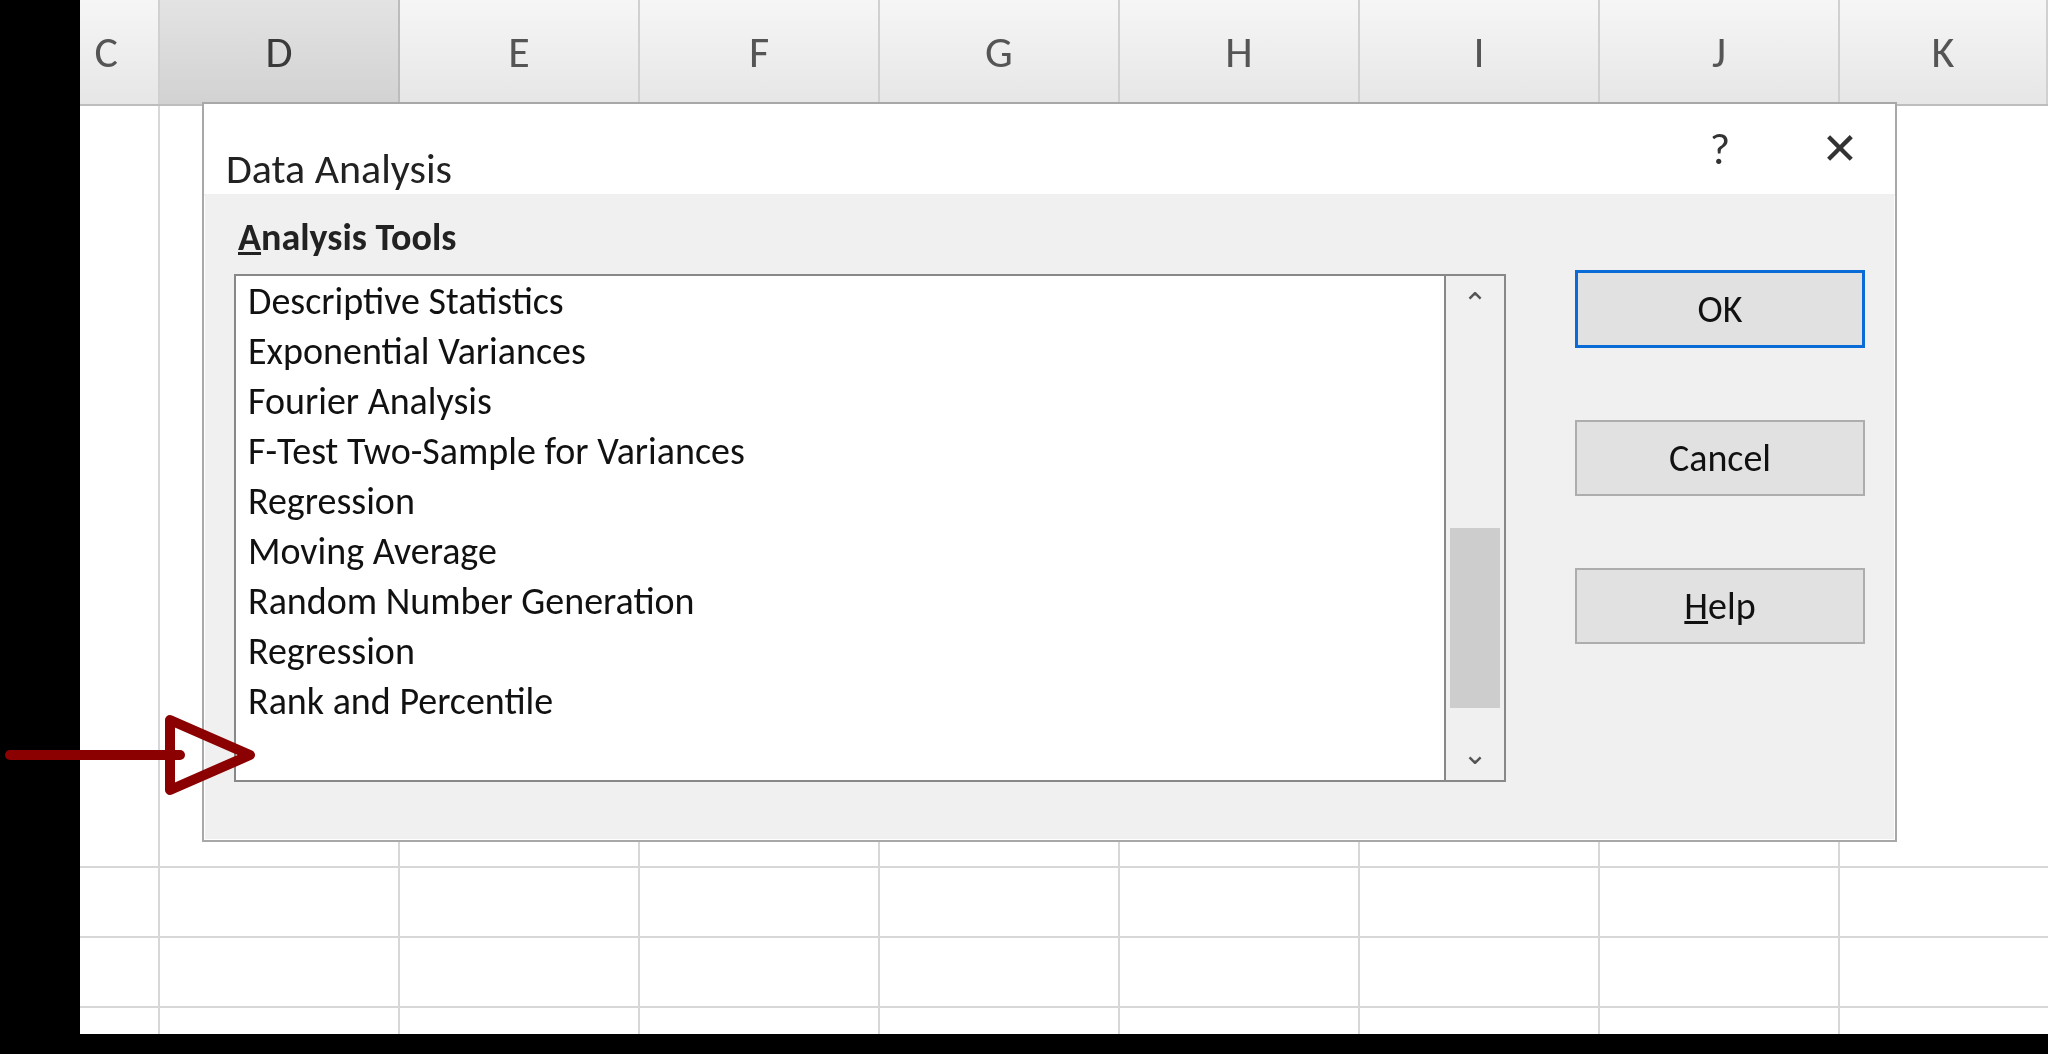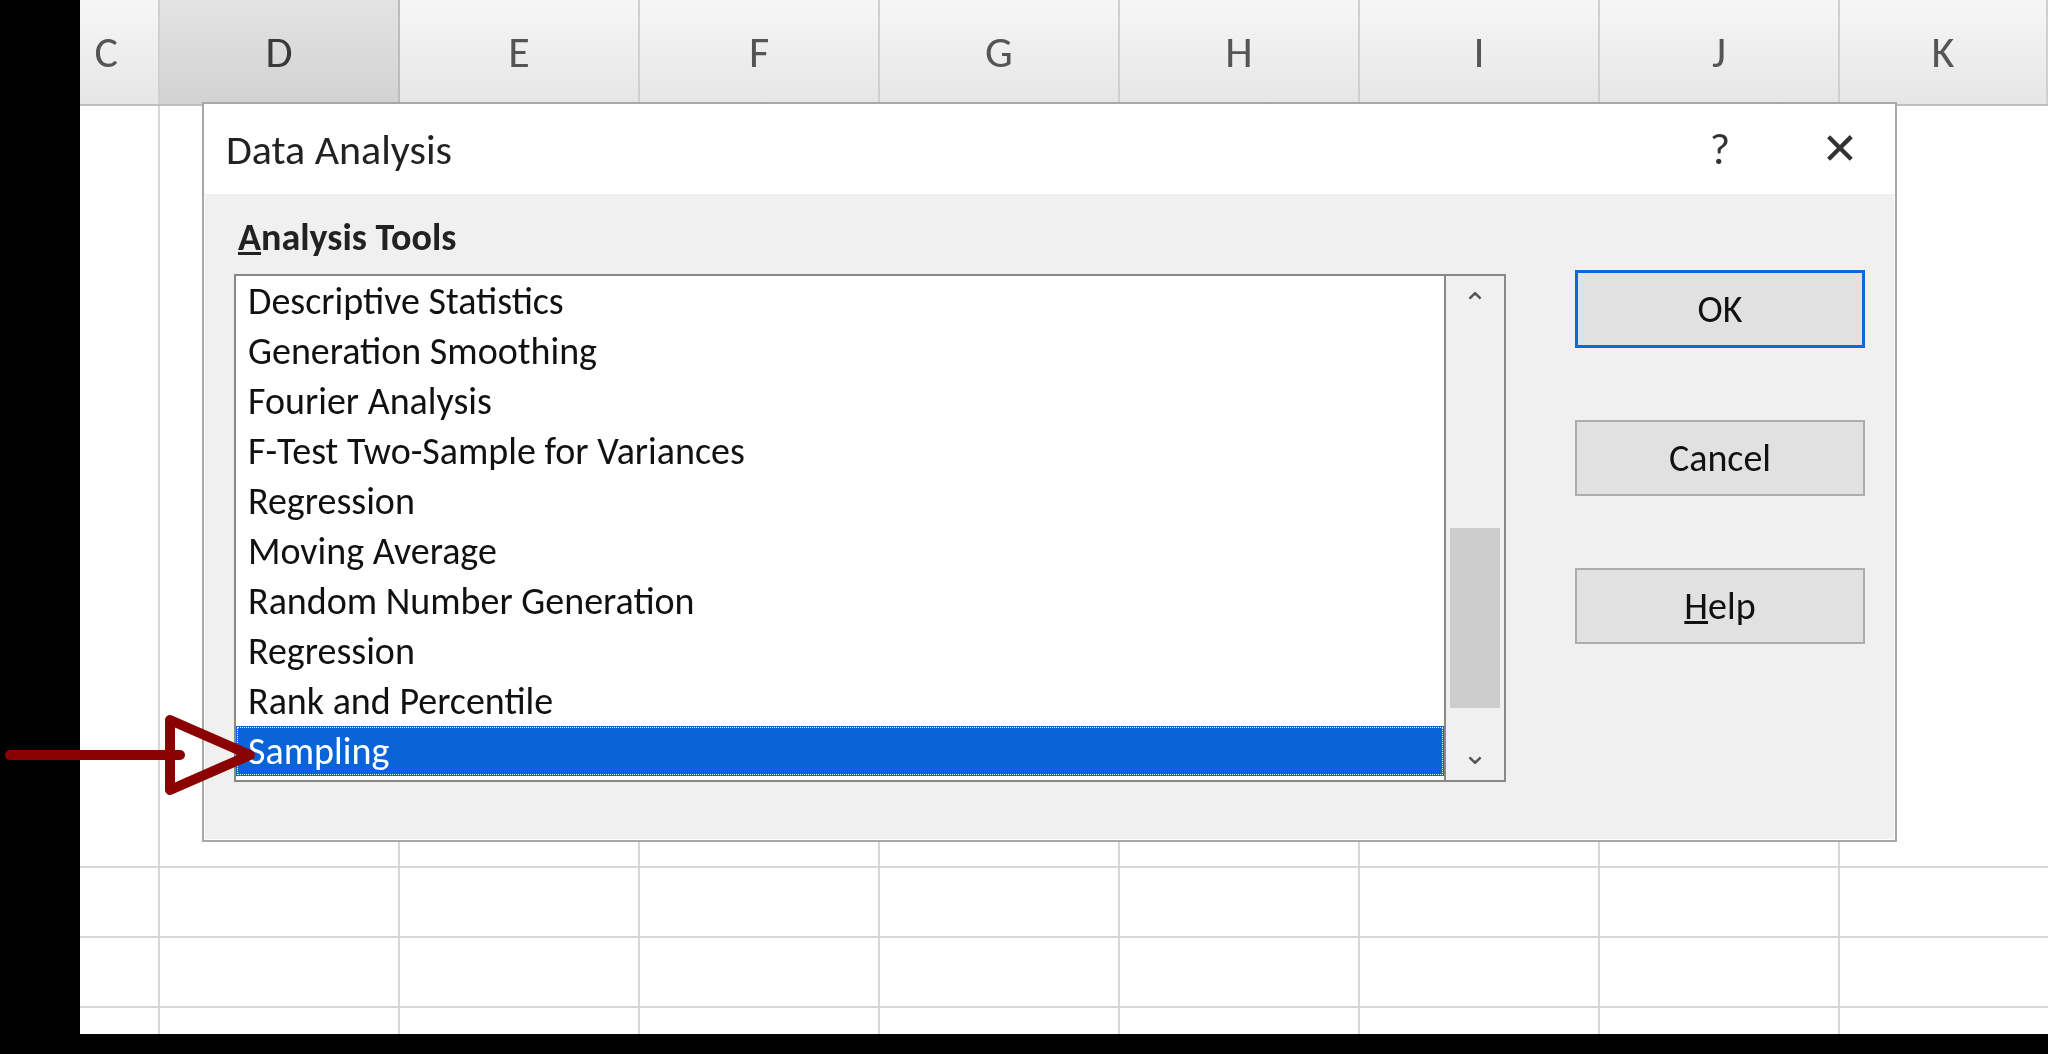--- a/index.html
+++ b/index.html
@@ -92,21 +92,21 @@
     height: 740px;
     background: #f0f0f0;
     border: 2px solid #a8a8a8;
     box-shadow: 0 0 0 1px #fff inset;
     box-sizing: border-box;
   }
   .dialog-titlebar {
     height: 90px;
     background: #fff;
     display: flex;
-    align-items: center;
+    align-items: flex-end;
     padding: 0 0 0 22px;
     border-bottom: 2px solid #f0f0f0;
     position: relative;
   }
   .dialog-title {
     font-size: 42px;
     color: #222;
   }
   .dialog-help-icon, .dialog-close-icon {
     width: 90px;
@@ -281,29 +281,28 @@
   </div>
 
   <div class="dialog-body">
     <div class="section-label">
       <span class="accel">A</span><span>nalysis Tools</span>
     </div>
 
     <div class="list-wrap">
       <div class="list-box">
         <div class="list-item">Descriptive Statistics</div>
-        <div class="list-item">Generation Smoothing</div>
+        <div class="list-item">Exponential Variances</div>
         <div class="list-item">Fourier Analysis</div>
         <div class="list-item">F-Test Two-Sample for Variances</div>
         <div class="list-item">Regression</div>
         <div class="list-item">Moving Average</div>
         <div class="list-item">Random Number Generation</div>
         <div class="list-item">Regression</div>
         <div class="list-item">Rank and Percentile</div>
-        <div class="list-item selected">Sampling</div>
       </div>
       <div class="scrollbar">
         <div class="scroll-btn">⌃</div>
         <div class="scroll-track">
           <div class="scroll-thumb"></div>
         </div>
         <div class="scroll-btn">⌄</div>
       </div>
     </div>
   </div>

